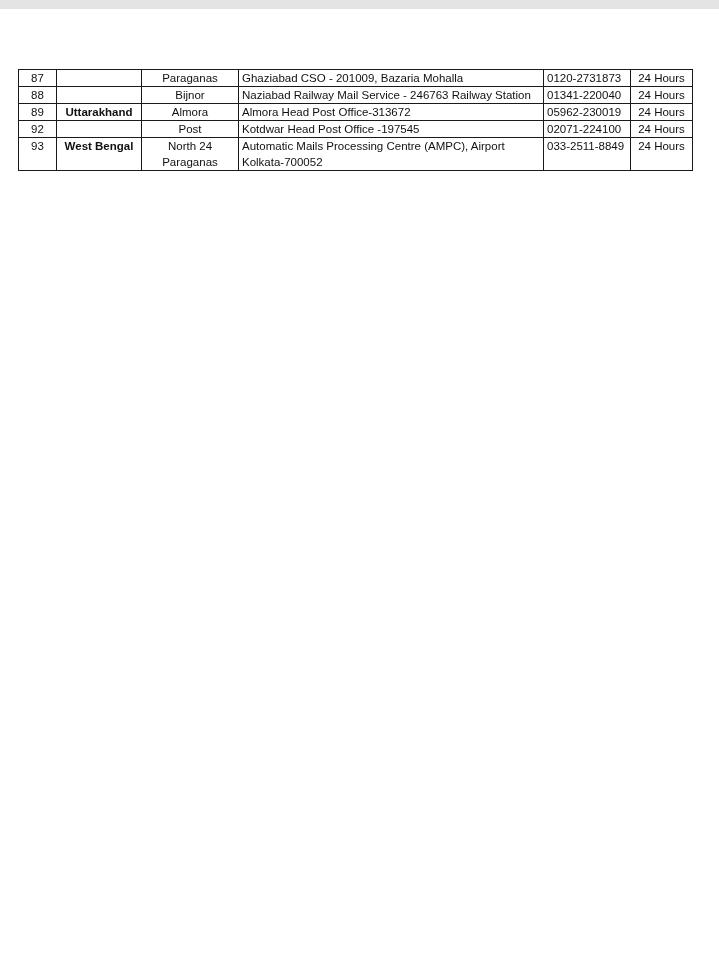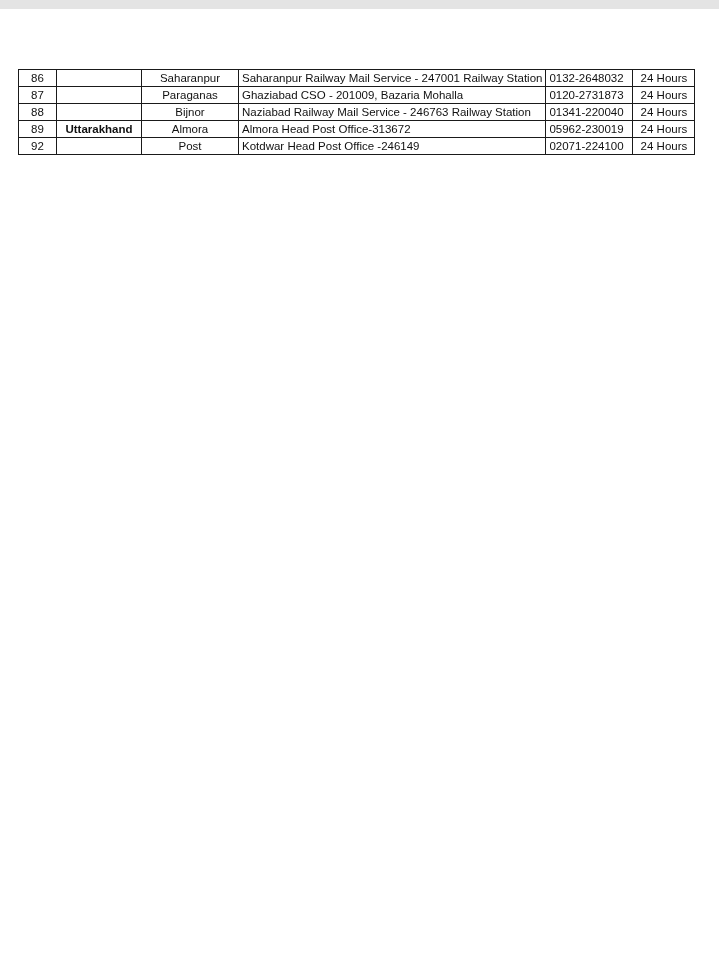--- a/index.html
+++ b/index.html
@@ -34,28 +34,20 @@
 <table class="grid">
   <colgroup>
     <col style="width:38px">
       <col style="width:85px">
       <col style="width:97px">
       <col style="width:305px">
       <col style="width:87px">
       <col style="width:62px">
   </colgroup>
   <tbody>
-    <tr style="height:17px">
-      <td class="num">86</td>
-      <td class="state merged-state merged-first"></td>
-      <td class="dist">Saharanpur</td>
-      <td class="addr">Saharanpur Railway Mail Service - 247001 Railway Station</td>
-      <td class="phone">0132-2648032</td>
-      <td class="hrs">24 Hours</td>
-    </tr>
     <tr style="height:16px">
       <td class="num">87</td>
       <td class="state merged-state"></td>
       <td class="dist">Paraganas</td>
       <td class="addr">Ghaziabad CSO - 201009, Bazaria Mohalla</td>
       <td class="phone">0120-2731873</td>
       <td class="hrs">24 Hours</td>
     </tr>
     <tr style="height:16px">
       <td class="num">88</td>
@@ -70,18 +62,26 @@
       <td class="state">Uttarakhand</td>
       <td class="dist">Almora</td>
       <td class="addr">Almora Head Post Office-313672</td>
       <td class="phone">05962-230019</td>
       <td class="hrs">24 Hours</td>
     </tr>
     <tr style="height:16px">
       <td class="num">92</td>
       <td class="state"></td>
       <td class="dist">Post</td>
-      <td class="addr">Kotdwar Head Post Office -246149</td>
+      <td class="addr">Kotdwar Head Post Office -197545</td>
       <td class="phone">02071-224100</td>
+      <td class="hrs">24 Hours</td>
+    </tr>
+    <tr class="tall">
+      <td class="num">93</td>
+      <td class="state">West Bengal</td>
+      <td class="dist">North 24 Paraganas</td>
+      <td class="addr">Automatic Mails Processing Centre (AMPC), Airport Kolkata-700052</td>
+      <td class="phone">033-2511-8849</td>
       <td class="hrs">24 Hours</td>
     </tr>
   </tbody>
 </table>
 
 </body></html>

